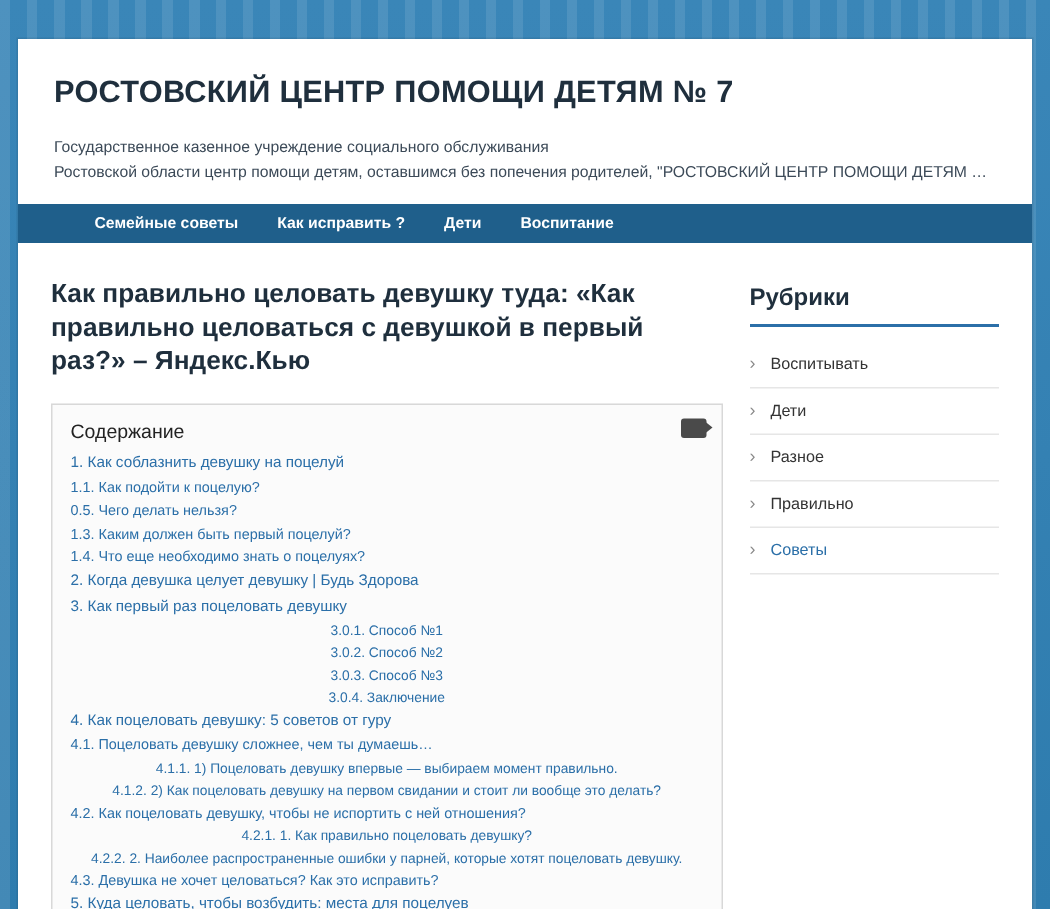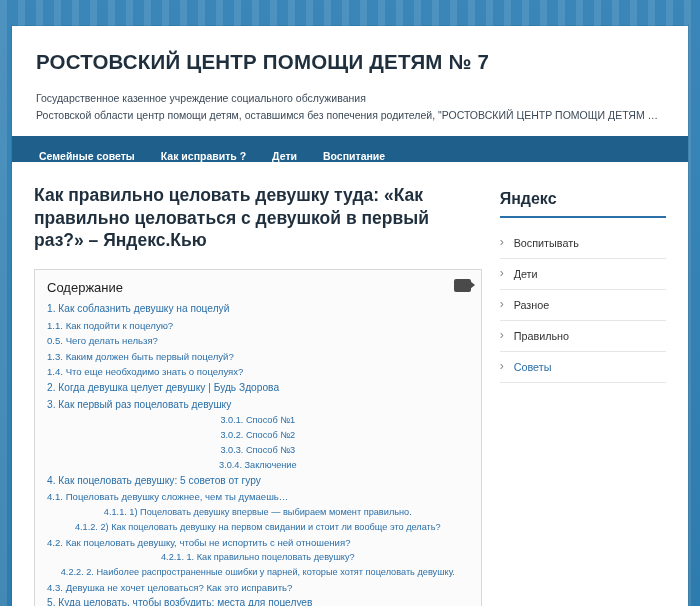--- a/index.html
+++ b/index.html
@@ -58,22 +58,22 @@
     font-size: 10.5px;
     color: #3c4a58;
     line-height: 1.65;
   }
   .site-sub div { white-space: nowrap; overflow: hidden; text-overflow: ellipsis; }
 
   .navbar {
     background: #1f5f8b;
     height: 26px;
     display: flex;
-    align-items: flex-end;
-    padding-left: 14px;
+    align-items: center;
+    padding-left: 38px;
   }
   .navbar .nav-item {
     display: flex;
     align-items: center;
     padding: 0 13px;
     color: #ffffff;
     font-size: 10.5px;
     font-weight: bold;
     white-space: nowrap;
     cursor: pointer;
@@ -257,21 +257,21 @@
               </li>
             <li class="lvl1">
                 <a href="#">5. Куда целовать, чтобы возбудить: места для поцелуев</a>
               </li>
 
           </ul>
         </div>
       </div>
 
       <div class="side-col">
-        <div class="side-title">Яндекс</div>
+        <div class="side-title">Рубрики</div>
         <ul class="side-list">
           <li>Воспитывать</li>
           <li>Дети</li>
           <li>Разное</li>
           <li>Правильно</li>
           <li class="active">Советы</li>
         </ul>
       </div>
 
     </div>

